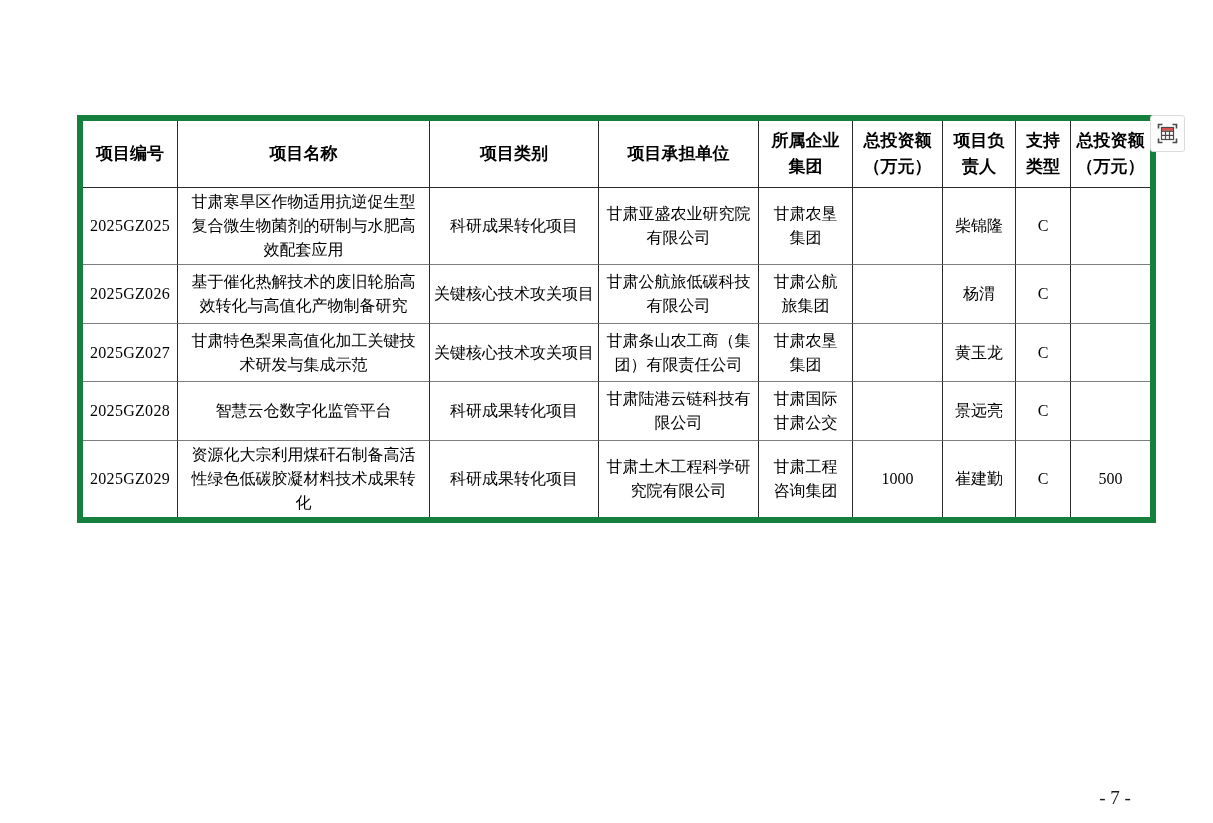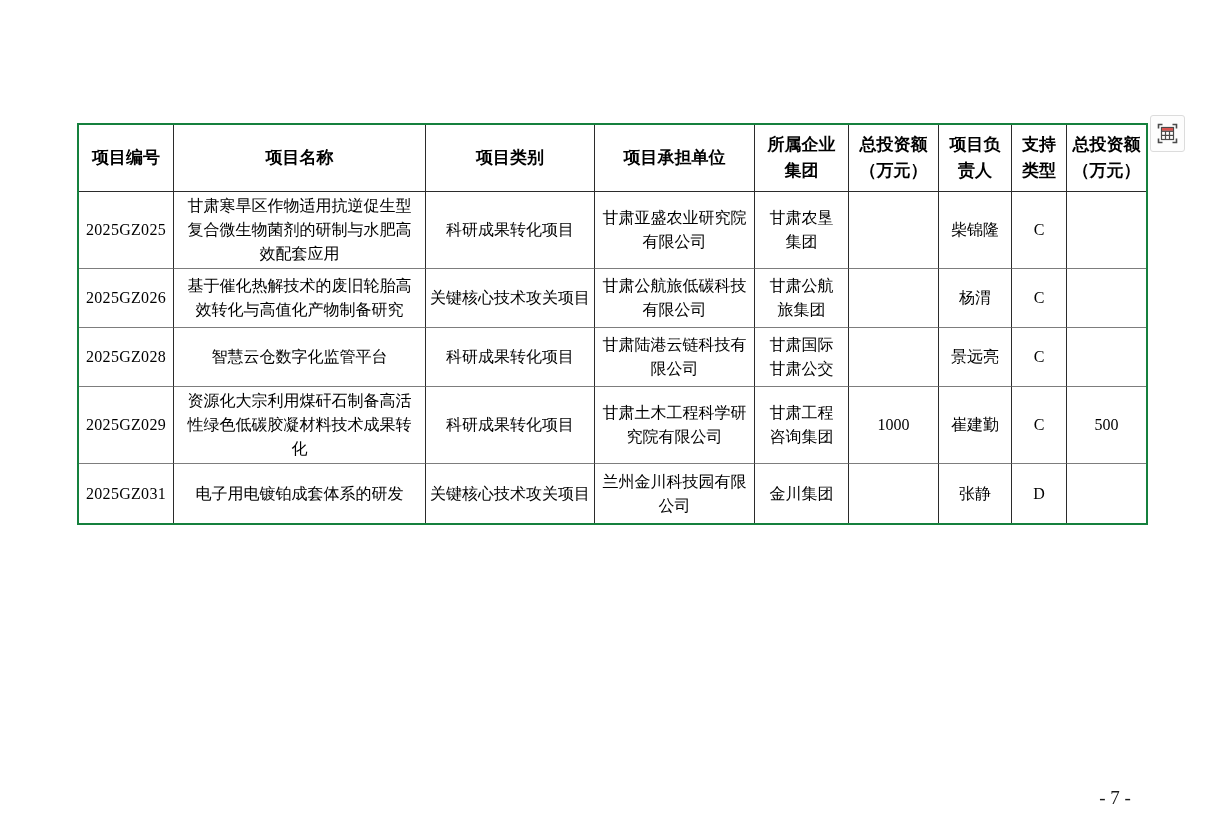--- a/index.html
+++ b/index.html
@@ -3,21 +3,21 @@
 <meta charset="utf-8">
 <style>
   html,body{margin:0;padding:0;}
   body{
     width:1213px;height:823px;position:relative;background:#ffffff;overflow:hidden;
     font-family:"Liberation Serif","DejaVu Serif",serif;color:#000;
   }
   .doc-table-wrap{position:absolute;left:77px;top:115px;}
   table.doc-table{
     border-collapse:separate;border-spacing:0;table-layout:fixed;
-    width:1067px;border:2px solid #15803d;margin-top:8px;
+    width:1067px;border:6px solid #15803d;
   }
   table.doc-table th, table.doc-table td{
     border-right:1px solid #2b2b2b;
     border-bottom:1px solid #7d7d7d;
     text-align:center;vertical-align:middle;
     padding:2px 3px;white-space:pre-line;
     font-size:16px;line-height:1.5;
     overflow:hidden;
   }
   table.doc-table th{font-weight:bold;font-size:17px;line-height:1.55;border-bottom-color:#2b2b2b;}
@@ -93,20 +93,34 @@
         <td>关键核心技术攻关项目</td>
         <td>甘肃公航旅低碳科技
 有限公司</td>
         <td>甘肃公航
 旅集团</td>
         <td class="cell-num"></td>
         <td>杨渭</td>
         <td class="cell-num">C</td>
         <td class="cell-num"></td>
       </tr>
+      <tr style="height:58px">
+        <td class="cell-id">2025GZ027</td>
+        <td>甘肃特色梨果高值化加工关键技
+术研发与集成示范</td>
+        <td>关键核心技术攻关项目</td>
+        <td>甘肃条山农工商（集
+团）有限责任公司</td>
+        <td>甘肃农垦
+集团</td>
+        <td class="cell-num"></td>
+        <td>黄玉龙</td>
+        <td class="cell-num">C</td>
+        <td class="cell-num"></td>
+      </tr>
       <tr style="height:59px">
         <td class="cell-id">2025GZ028</td>
         <td>智慧云仓数字化监管平台</td>
         <td>科研成果转化项目</td>
         <td>甘肃陆港云链科技有
 限公司</td>
         <td>甘肃国际
 甘肃公交</td>
         <td class="cell-num"></td>
         <td>景远亮</td>
@@ -121,32 +135,20 @@
         <td>科研成果转化项目</td>
         <td>甘肃土木工程科学研
 究院有限公司</td>
         <td>甘肃工程
 咨询集团</td>
         <td class="cell-num">1000</td>
         <td>崔建勤</td>
         <td class="cell-num">C</td>
         <td class="cell-num">500</td>
       </tr>
-      <tr style="height:59px">
-        <td class="cell-id">2025GZ031</td>
-        <td>电子用电镀铂成套体系的研发</td>
-        <td>关键核心技术攻关项目</td>
-        <td>兰州金川科技园有限
-公司</td>
-        <td>金川集团</td>
-        <td class="cell-num"></td>
-        <td>张静</td>
-        <td class="cell-num">D</td>
-        <td class="cell-num"></td>
-      </tr>
     </tbody>
   </table>
 </div>
 
 <button class="extract-table-btn" title="">
   <span style="display:inline-flex">
     <svg width="21" height="21" viewBox="0 0 21 21" xmlns="http://www.w3.org/2000/svg">
 
       <path d="M1.5 5.5 V1.5 H5.5" fill="none" stroke="#4a4a4a" stroke-width="1.6"></path>
       <path d="M15.5 1.5 H19.5 V5.5" fill="none" stroke="#4a4a4a" stroke-width="1.6"></path>

